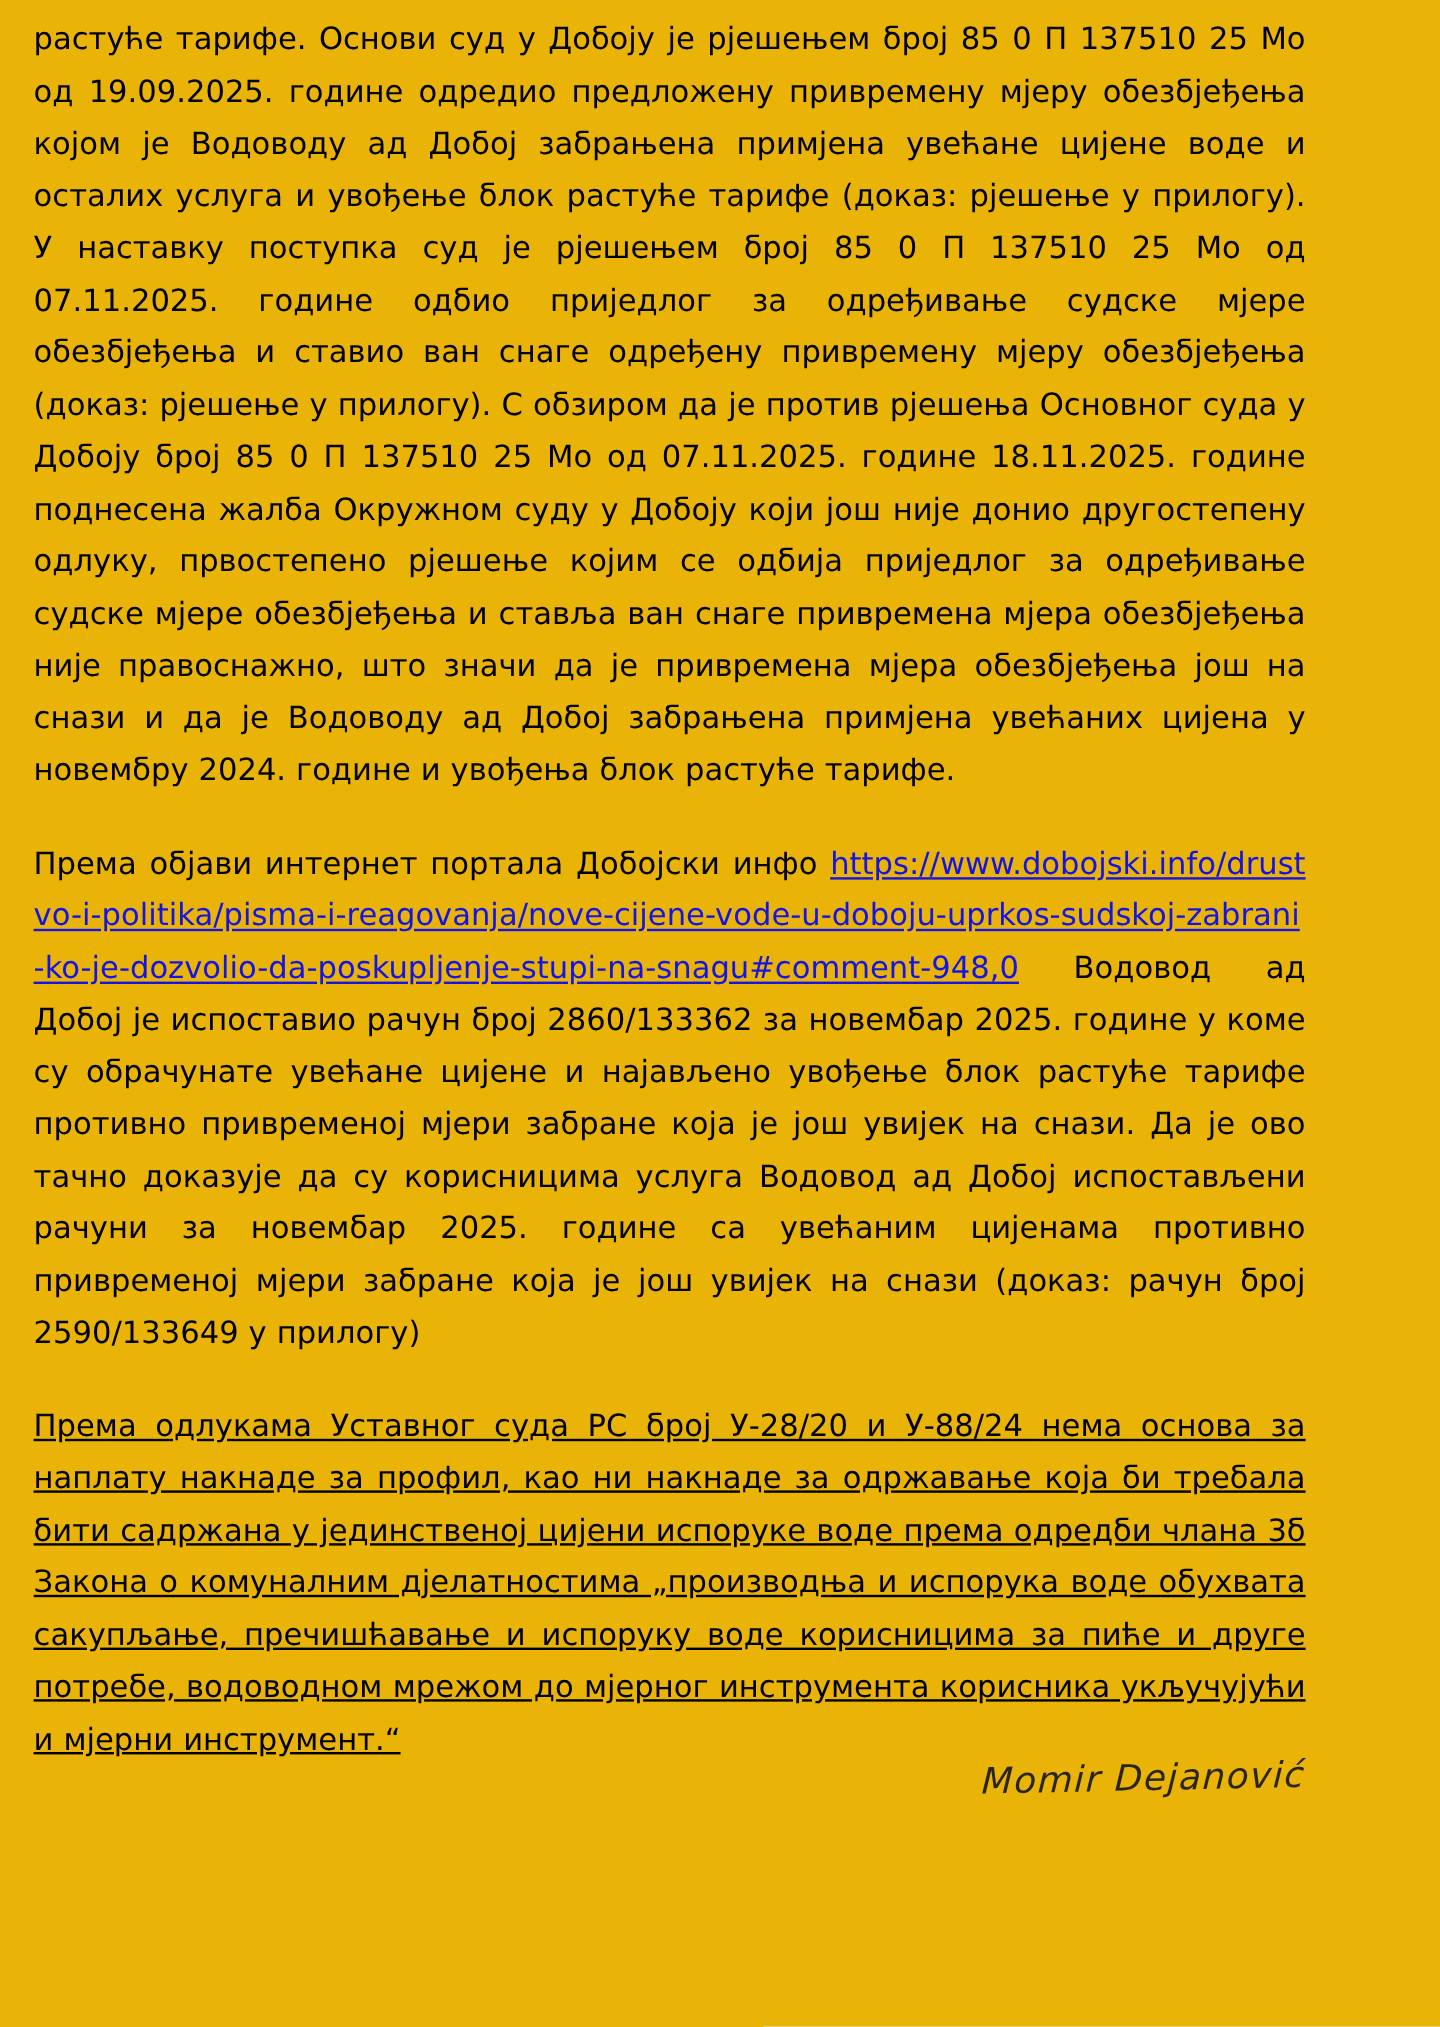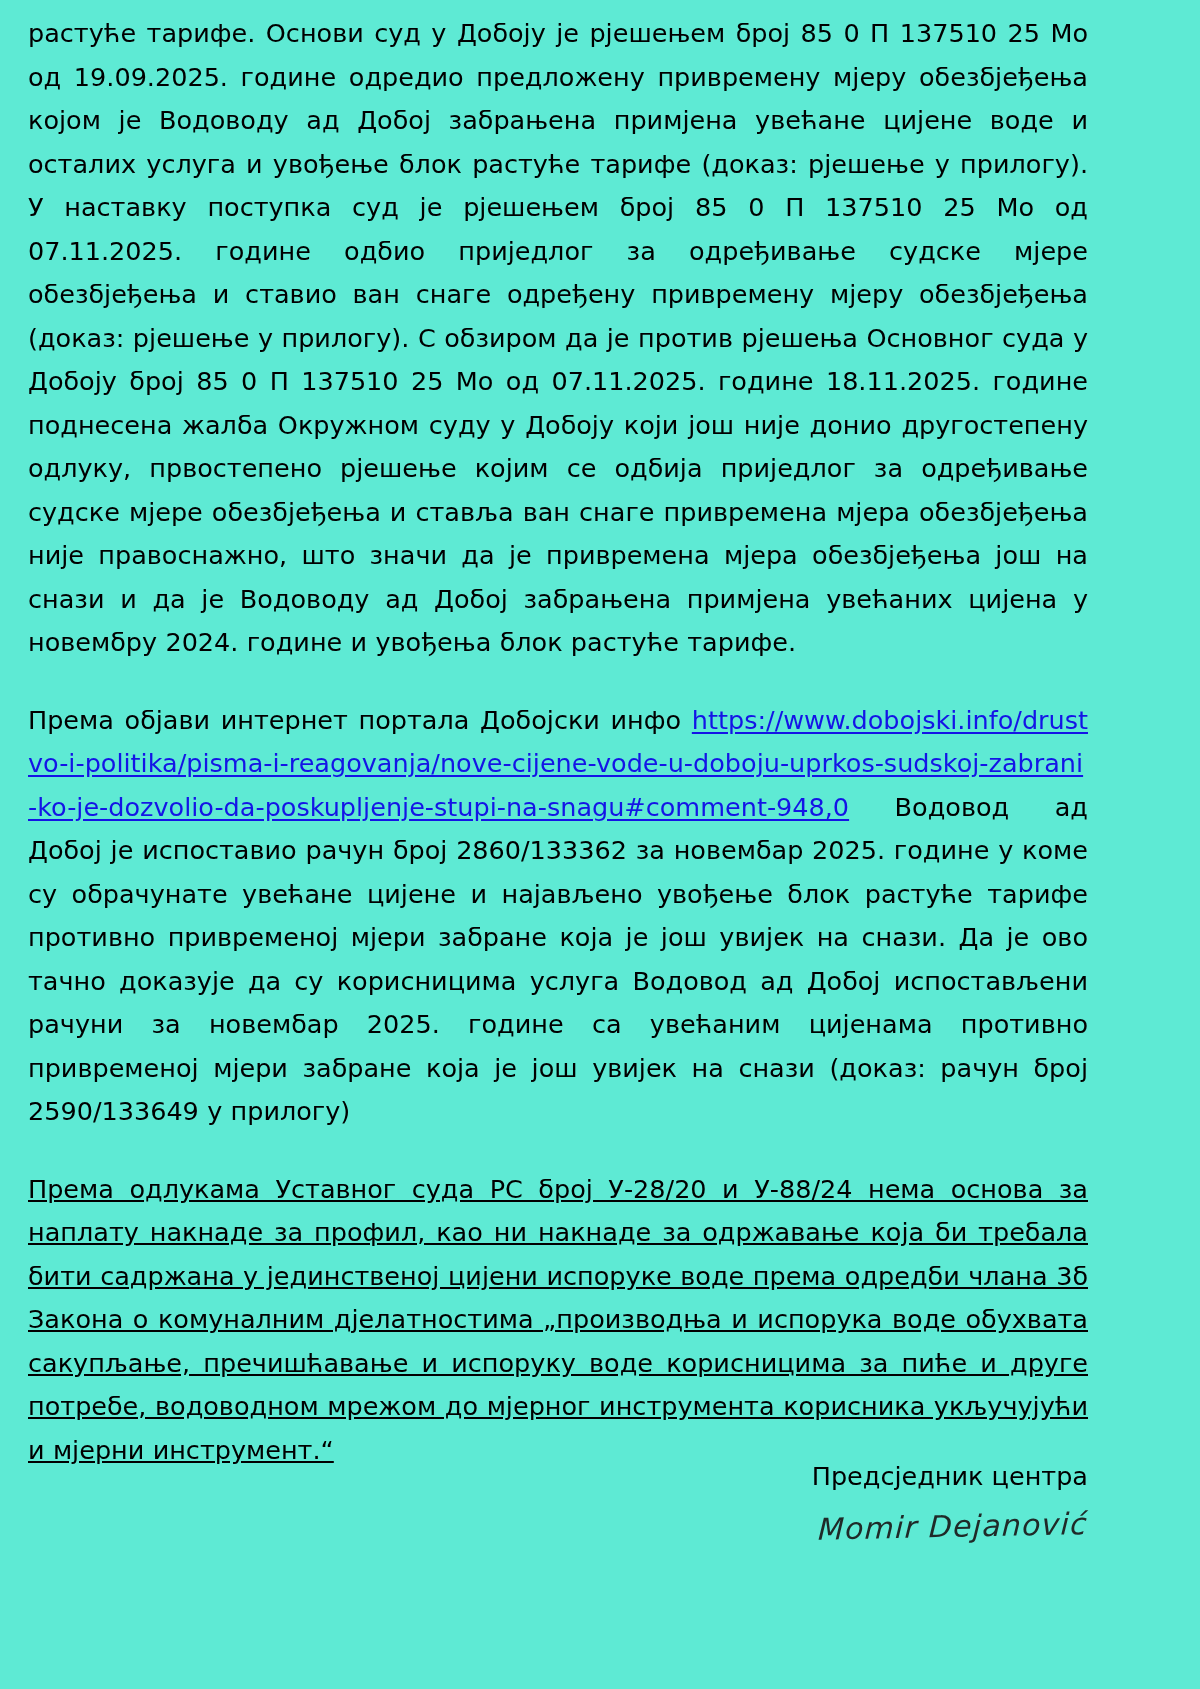--- a/index.html
+++ b/index.html
@@ -13,21 +13,21 @@
     height: 1689px;
     font-family: "DejaVu Sans", "Liberation Sans", sans-serif;
     color: #000000;
     overflow: hidden;
   }
   .page {
     box-sizing: border-box;
     width: 1200px;
     height: 1689px;
     padding: 12px 112px 0 28px;
-    background: #5eead4;
+    background: #eab308;
     position: relative;
   }
   .doc-body {
     width: 1060px;
   }
   p.para {
     margin: 0 0 34px 0;
     font-size: 25.5px;
     line-height: 43.5px;
     text-align: justify;
@@ -79,16 +79,15 @@
 
     <p class="para">растуће тарифе. Основи суд у Добоју је рјешењем број 85 0 П 137510 25 Мо од 19.09.2025. године одредио предложену привремену мјеру обезбјеђења којом је Водоводу ад Добој забрањена примјена увећане цијене воде и осталих услуга и увођење блок растуће тарифе (доказ: рјешење у прилогу). У наставку поступка суд је рјешењем број 85 0 П 137510 25 Мо од 07.11.2025. године одбио приједлог за одређивање судске мјере обезбјеђења и ставио ван снаге одређену привремену мјеру обезбјеђења (доказ: рјешење у прилогу). С обзиром да је против рјешења Основног суда у Добоју број 85 0 П 137510 25 Мо од 07.11.2025. године 18.11.2025. године поднесена жалба Окружном суду у Добоју који још није донио другостепену одлуку, првостепено рјешење којим се одбија приједлог за одређивање судске мјере обезбјеђења и ставља ван снаге привремена мјера обезбјеђења није правоснажно, што значи да је привремена мјера обезбјеђења још на снази и да је Водоводу ад Добој забрањена примјена увећаних цијена у новембру 2024. године и увођења блок растуће тарифе.</p>
 
     <p class="para"><span>Према објави интернет портала Добојски инфо </span><a class="link" href="#">https://www.dobojski.info/drustvo-i-politika/pisma-i-reagovanja/nove-cijene-vode-u-doboju-uprkos-sudskoj-zabrani-ko-je-dozvolio-da-poskupljenje-stupi-na-snagu#comment-948,0</a><span>  Водовод ад Добој је испоставио рачун број 2860/133362  за новембар 2025. године у коме су обрачунате увећане цијене и најављено увођење блок растуће тарифе противно привременој мјери забране која је још увијек на снази. Да је ово тачно доказује да су корисницима услуга Водовод ад Добој испостављени рачуни за новембар 2025. године са увећаним цијенама противно привременој мјери забране која је још увијек на снази (доказ: рачун број 2590/133649 у прилогу)</span></p>
 
     <p class="para">Према одлукама Уставног суда РС број У-28/20 и У-88/24 нема основа за наплату накнаде за профил, као ни накнаде за одржавање која би требала бити садржана у јединственој цијени испоруке воде према одредби члана 3б Закона о комуналним дјелатностима „производња и испорука воде обухвата сакупљање, пречишћавање и испоруку воде корисницима за пиће и друге потребе, водоводном мрежом до мјерног инструмента корисника укључујући и мјерни инструмент.“</p>
 
   </div>
 
   <div class="sig-block">
-    <div class="sig-role">Предсједник центра</div>
     <div class="sig-name">Momir Dejanović</div>
   </div>
 </div>
 
 </body></html>

